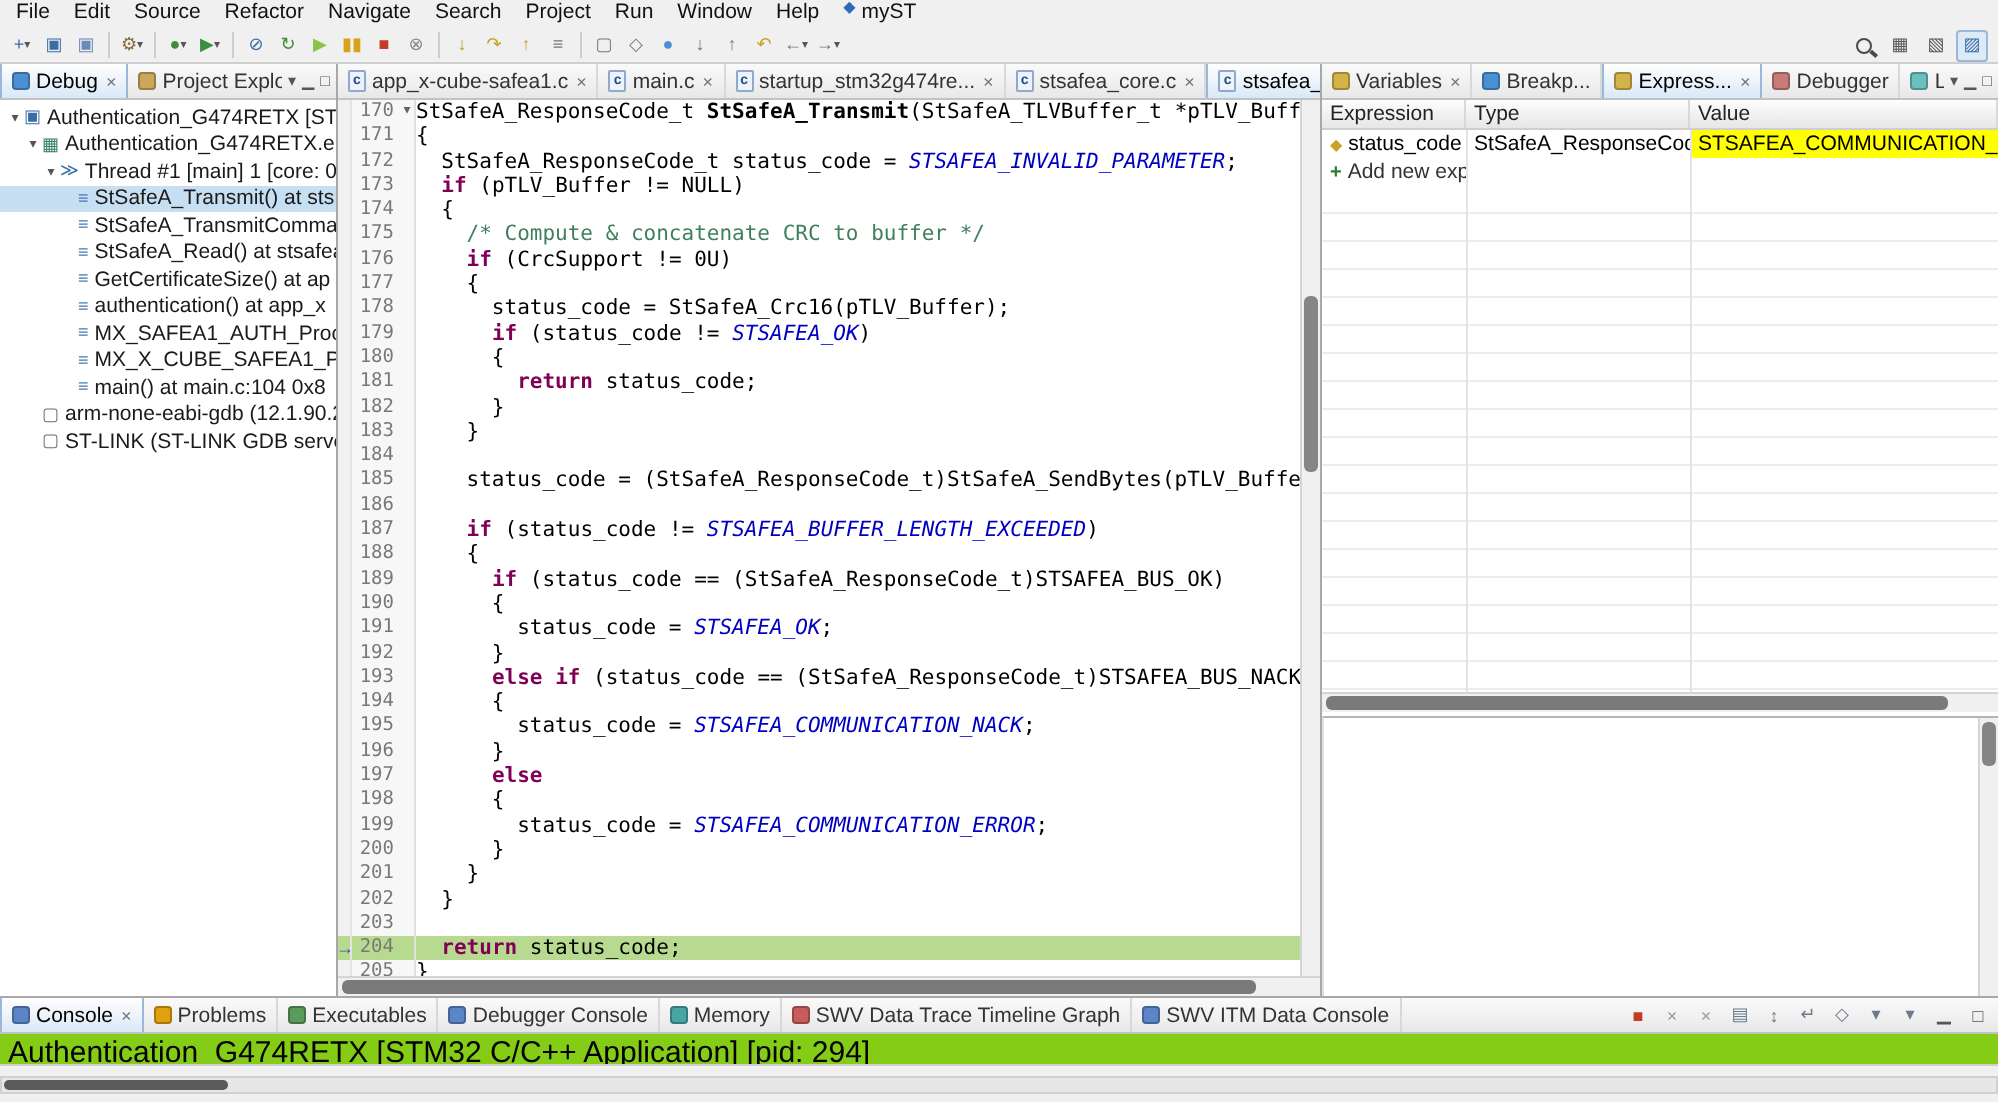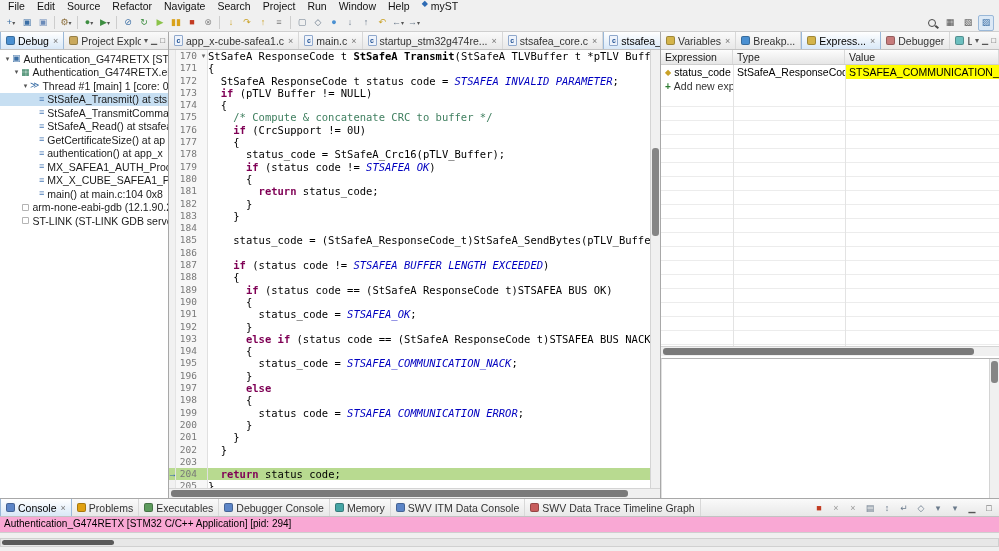--- a/index.html
+++ b/index.html
@@ -84,21 +84,21 @@
   .add-ic{color:#2e7d32;font-weight:bold;font-size:10px;margin-right:3px;flex:none;}
   .add-label{color:#333;}
   .t-fill{flex:1;background:repeating-linear-gradient(to bottom,#ffffff 0 13px,#ececec 13px 14px);}
   .colsep{position:absolute;top:15px;bottom:0;width:1px;background:#e3e3e3;}
   .detail-pane{flex:1;margin-top:2px;border-top:1px solid #b4b4b4;border-left:1px solid #e0e0e0;background:#fff;position:relative;overflow:hidden;}
   .detail-pane .vscroll{position:absolute;right:0;top:0;bottom:0;}
 
   
   .console-panel{height:34px;border-top:1px solid #a8a8a8;display:flex;flex-direction:column;background:#fff;flex:none;}
   .ct-icon{width:14px;height:14px;display:flex;align-items:center;justify-content:center;font-size:9px;flex:none;}
-  .console-content{flex:1;background:#f9a8d4;padding:1px 4px;font-size:10px;color:#000;overflow:hidden;white-space:nowrap;}
+  .console-content{flex:1;background:#84cc16;padding:1px 4px;font-size:15px;color:#000;overflow:hidden;white-space:nowrap;}
 
   
   .statusbar{height:19px;background:#f0f0f0;position:relative;flex:none;border-top:1px solid #cfcfcf;}
   .bottom-scroll{position:absolute;left:0;top:5px;height:9px;width:100%;background:#e7e7e7;border:1px solid #d0d0d0;}
   .bthumb{position:absolute;left:1px;top:1px;height:5px;width:112px;background:#5a5a5a;border-radius:3px;}
 </style>
 </head>
 <body>
 
 <div class="window">
@@ -681,26 +681,26 @@
           </div>
           <div class="tab">
             <span class="vicon" style="background: rgb(92, 133, 199);"></span>
             <span>Debugger Console</span>
           </div>
           <div class="tab">
             <span class="vicon" style="background: rgb(70, 165, 165);"></span>
             <span>Memory</span>
           </div>
           <div class="tab">
+            <span class="vicon" style="background: rgb(199, 92, 92);"></span>
+            <span>SWV Data Trace Timeline Graph</span>
+          </div>
+          <div class="tab">
             <span class="vicon" style="background: rgb(92, 133, 199);"></span>
             <span>SWV ITM Data Console</span>
-          </div>
-          <div class="tab">
-            <span class="vicon" style="background: rgb(199, 92, 92);"></span>
-            <span>SWV Data Trace Timeline Graph</span>
           </div>
         </div>
       <div class="tabbar-tools">
           <div class="ct-icon">
             <span style="color: rgb(194, 59, 34);">■</span>
           </div>
           <div class="ct-icon">
             <span style="color: rgb(154, 154, 154);">×</span>
           </div>
           <div class="ct-icon">

